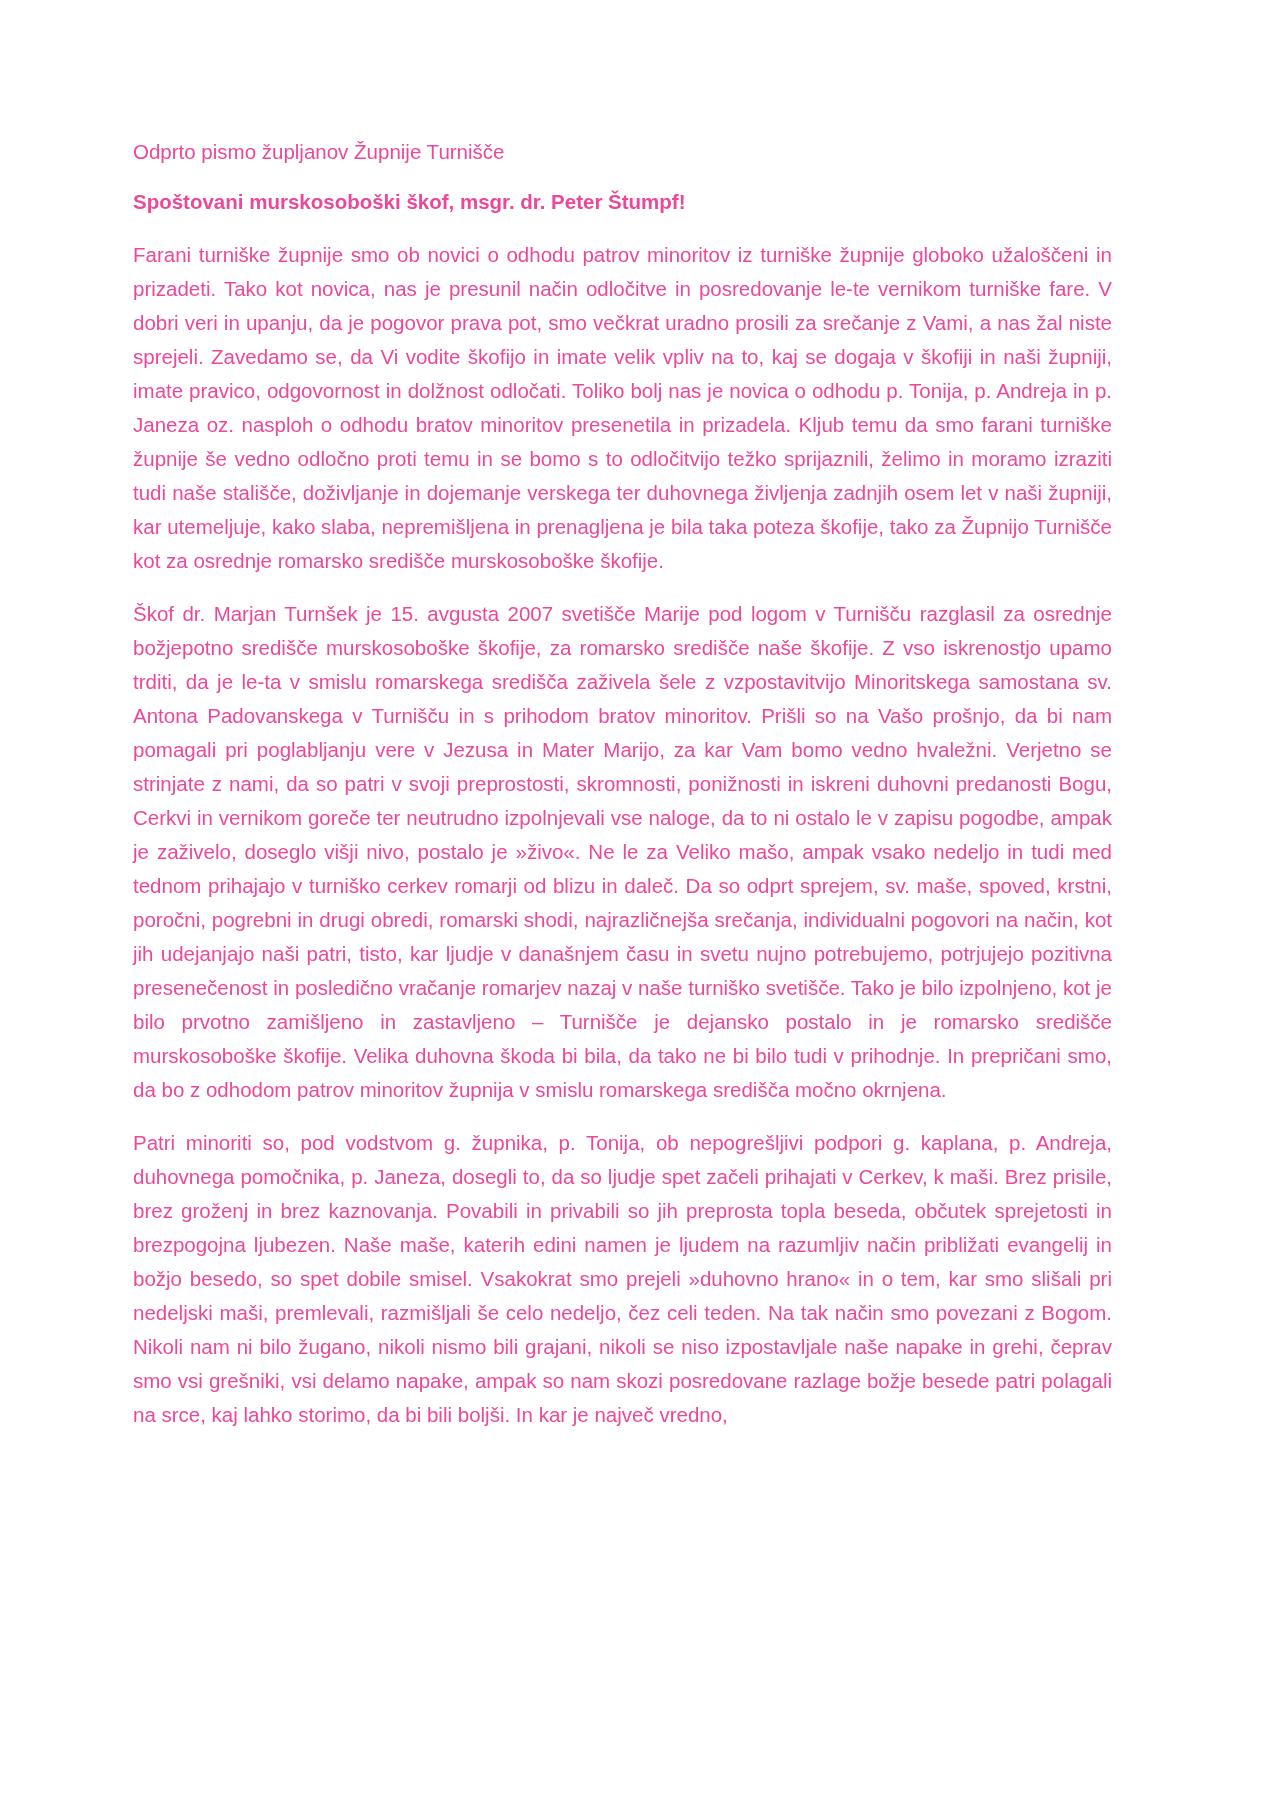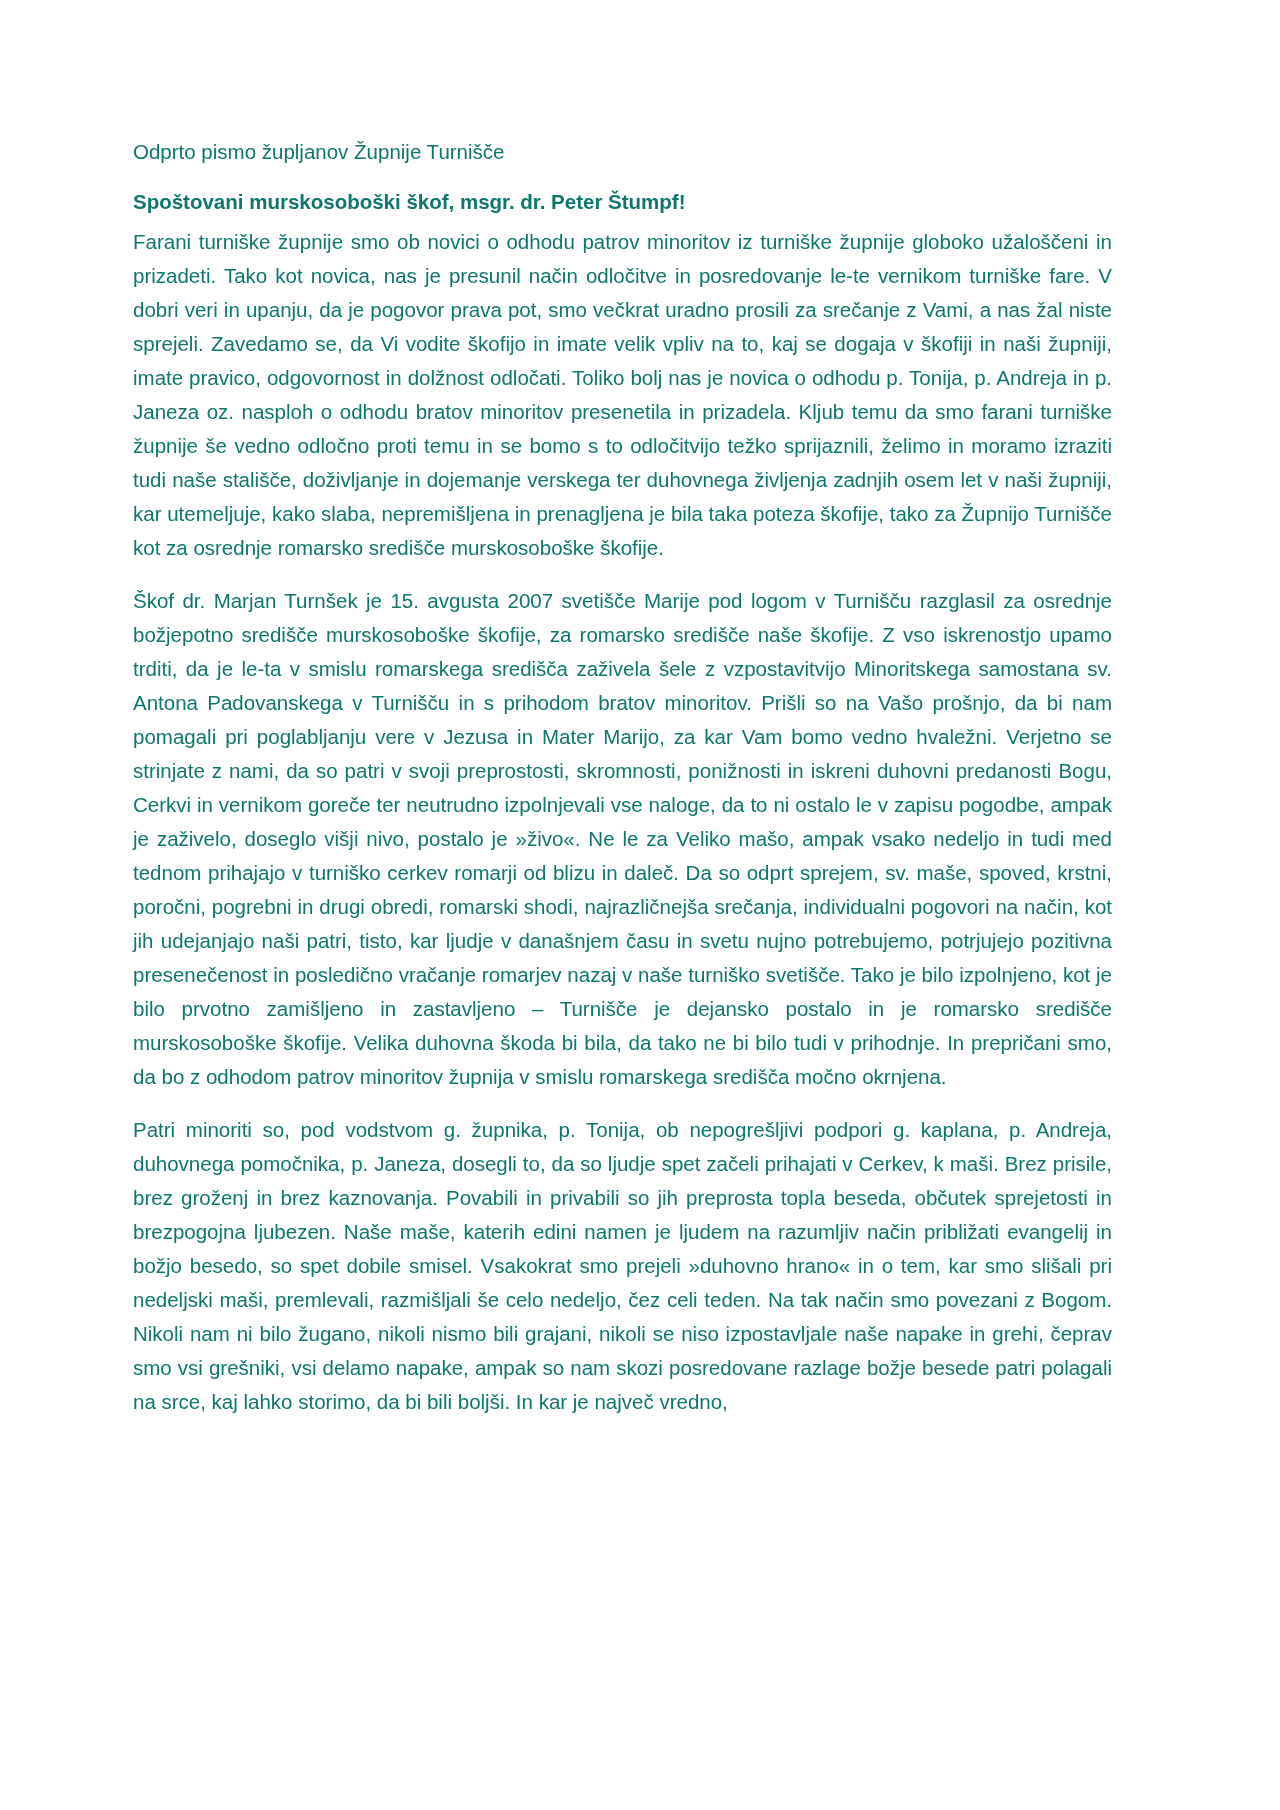--- a/index.html
+++ b/index.html
@@ -14,31 +14,31 @@
     overflow: hidden;
   }
   .page {
     position: absolute;
     left: 133px;
     top: 135px;
     width: 995px;
     font-family: "Liberation Sans", sans-serif;
     font-size: 20.5px;
     line-height: 34px;
-    color: #0f766e;
+    color: #ec4899;
     -webkit-font-smoothing: antialiased;
   }
   .doc-title {
     font-weight: normal;
     margin: 0 0 16px 0;
     text-align: left;
   }
   .doc-heading {
     font-weight: bold;
-    margin: 0 0 6px 0;
+    margin: 0 0 19px 0;
     text-align: left;
   }
   p.body-para {
     margin: 0 16px 19px 0;
     text-align: justify;
     text-justify: inter-word;
   }
   p.body-para.last {
     margin-bottom: 0;
   }

